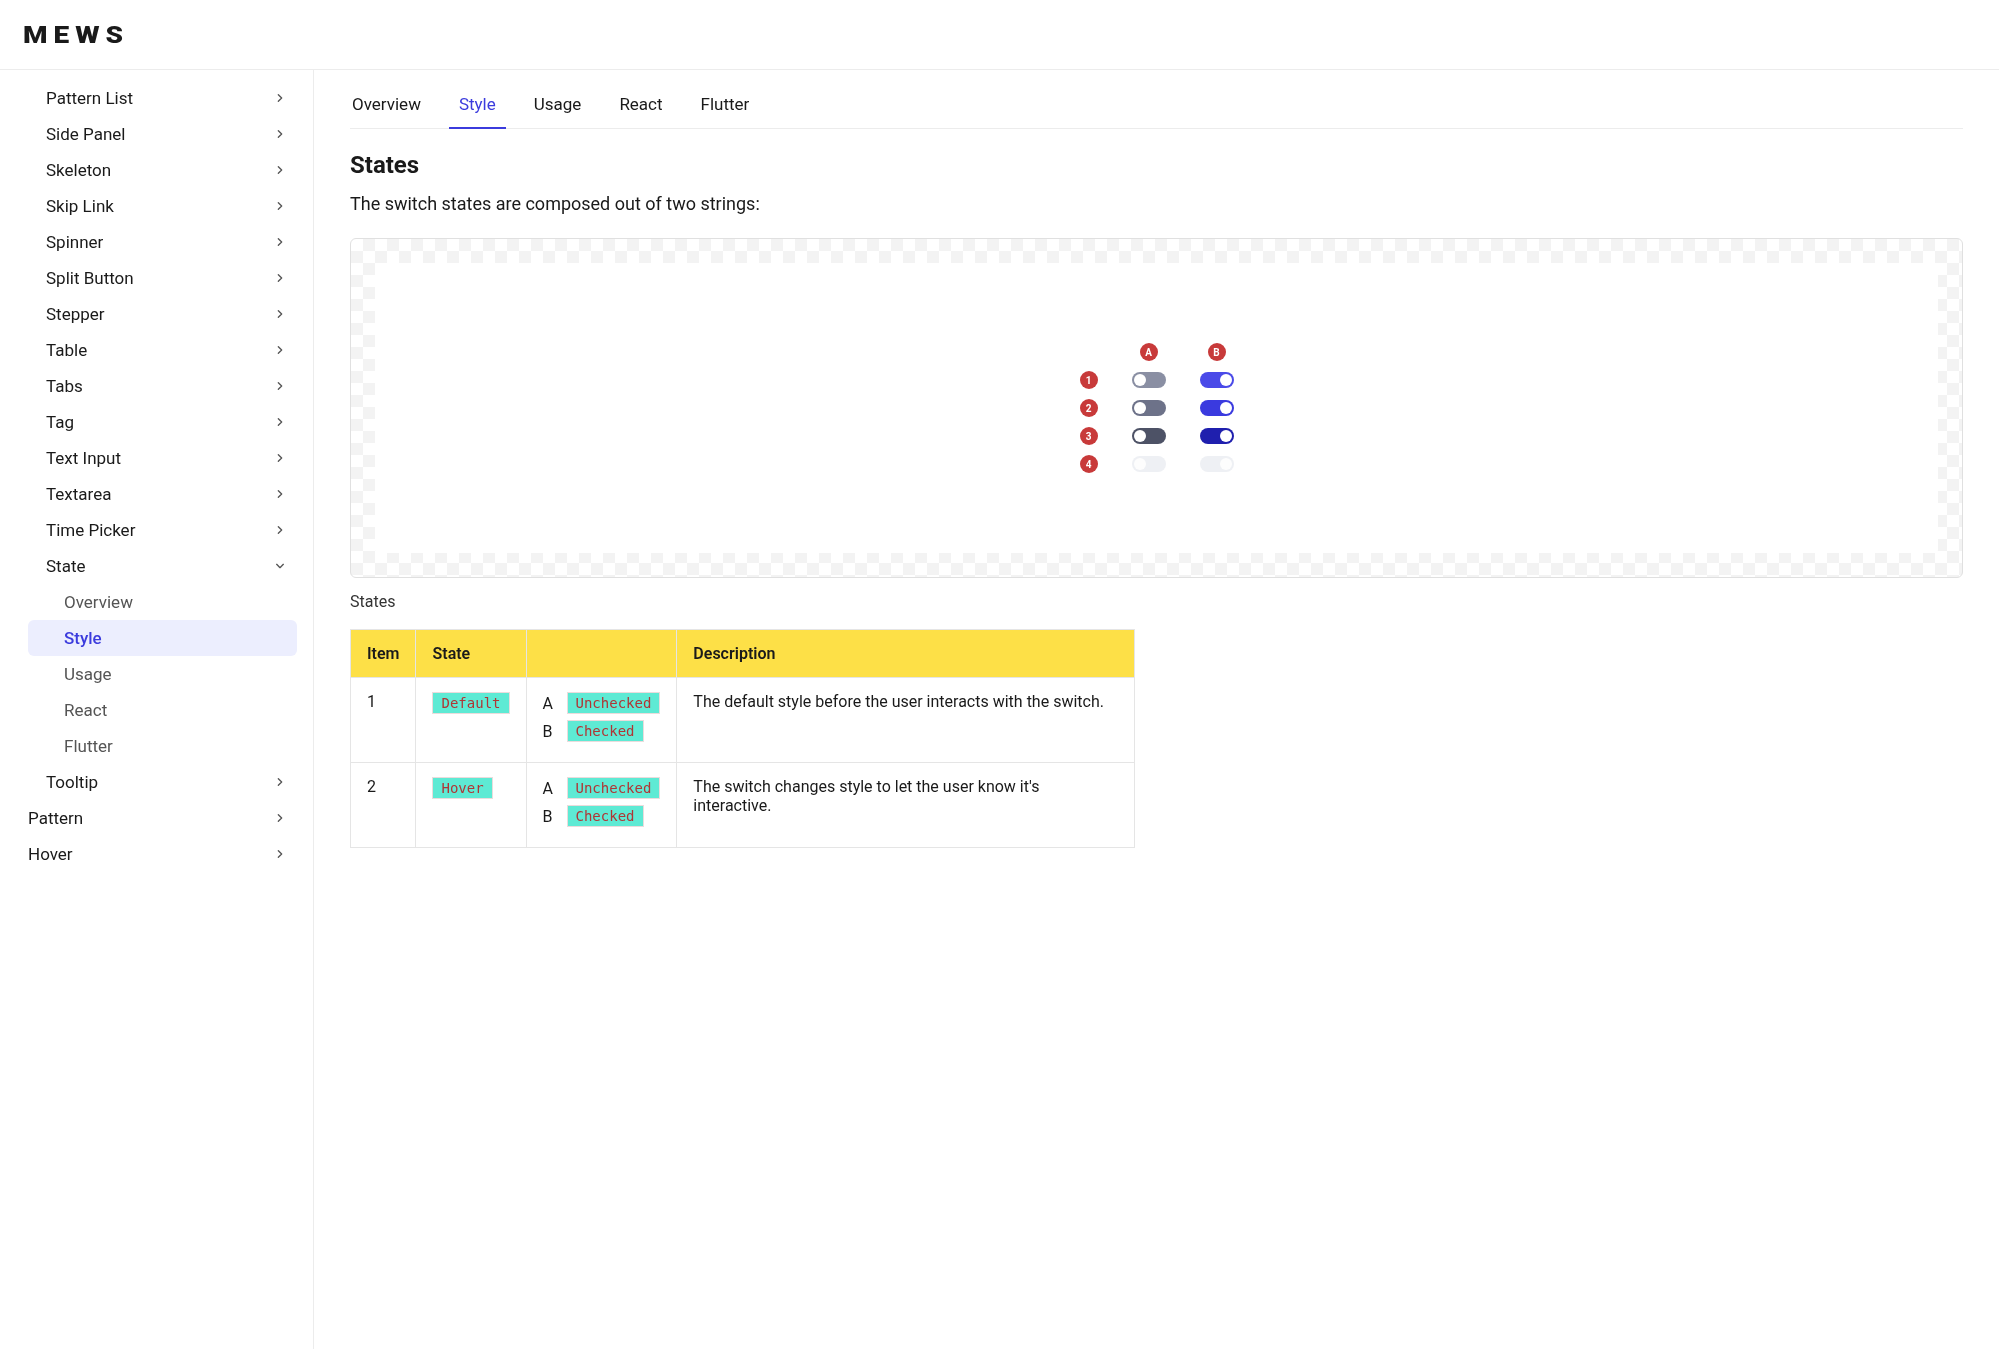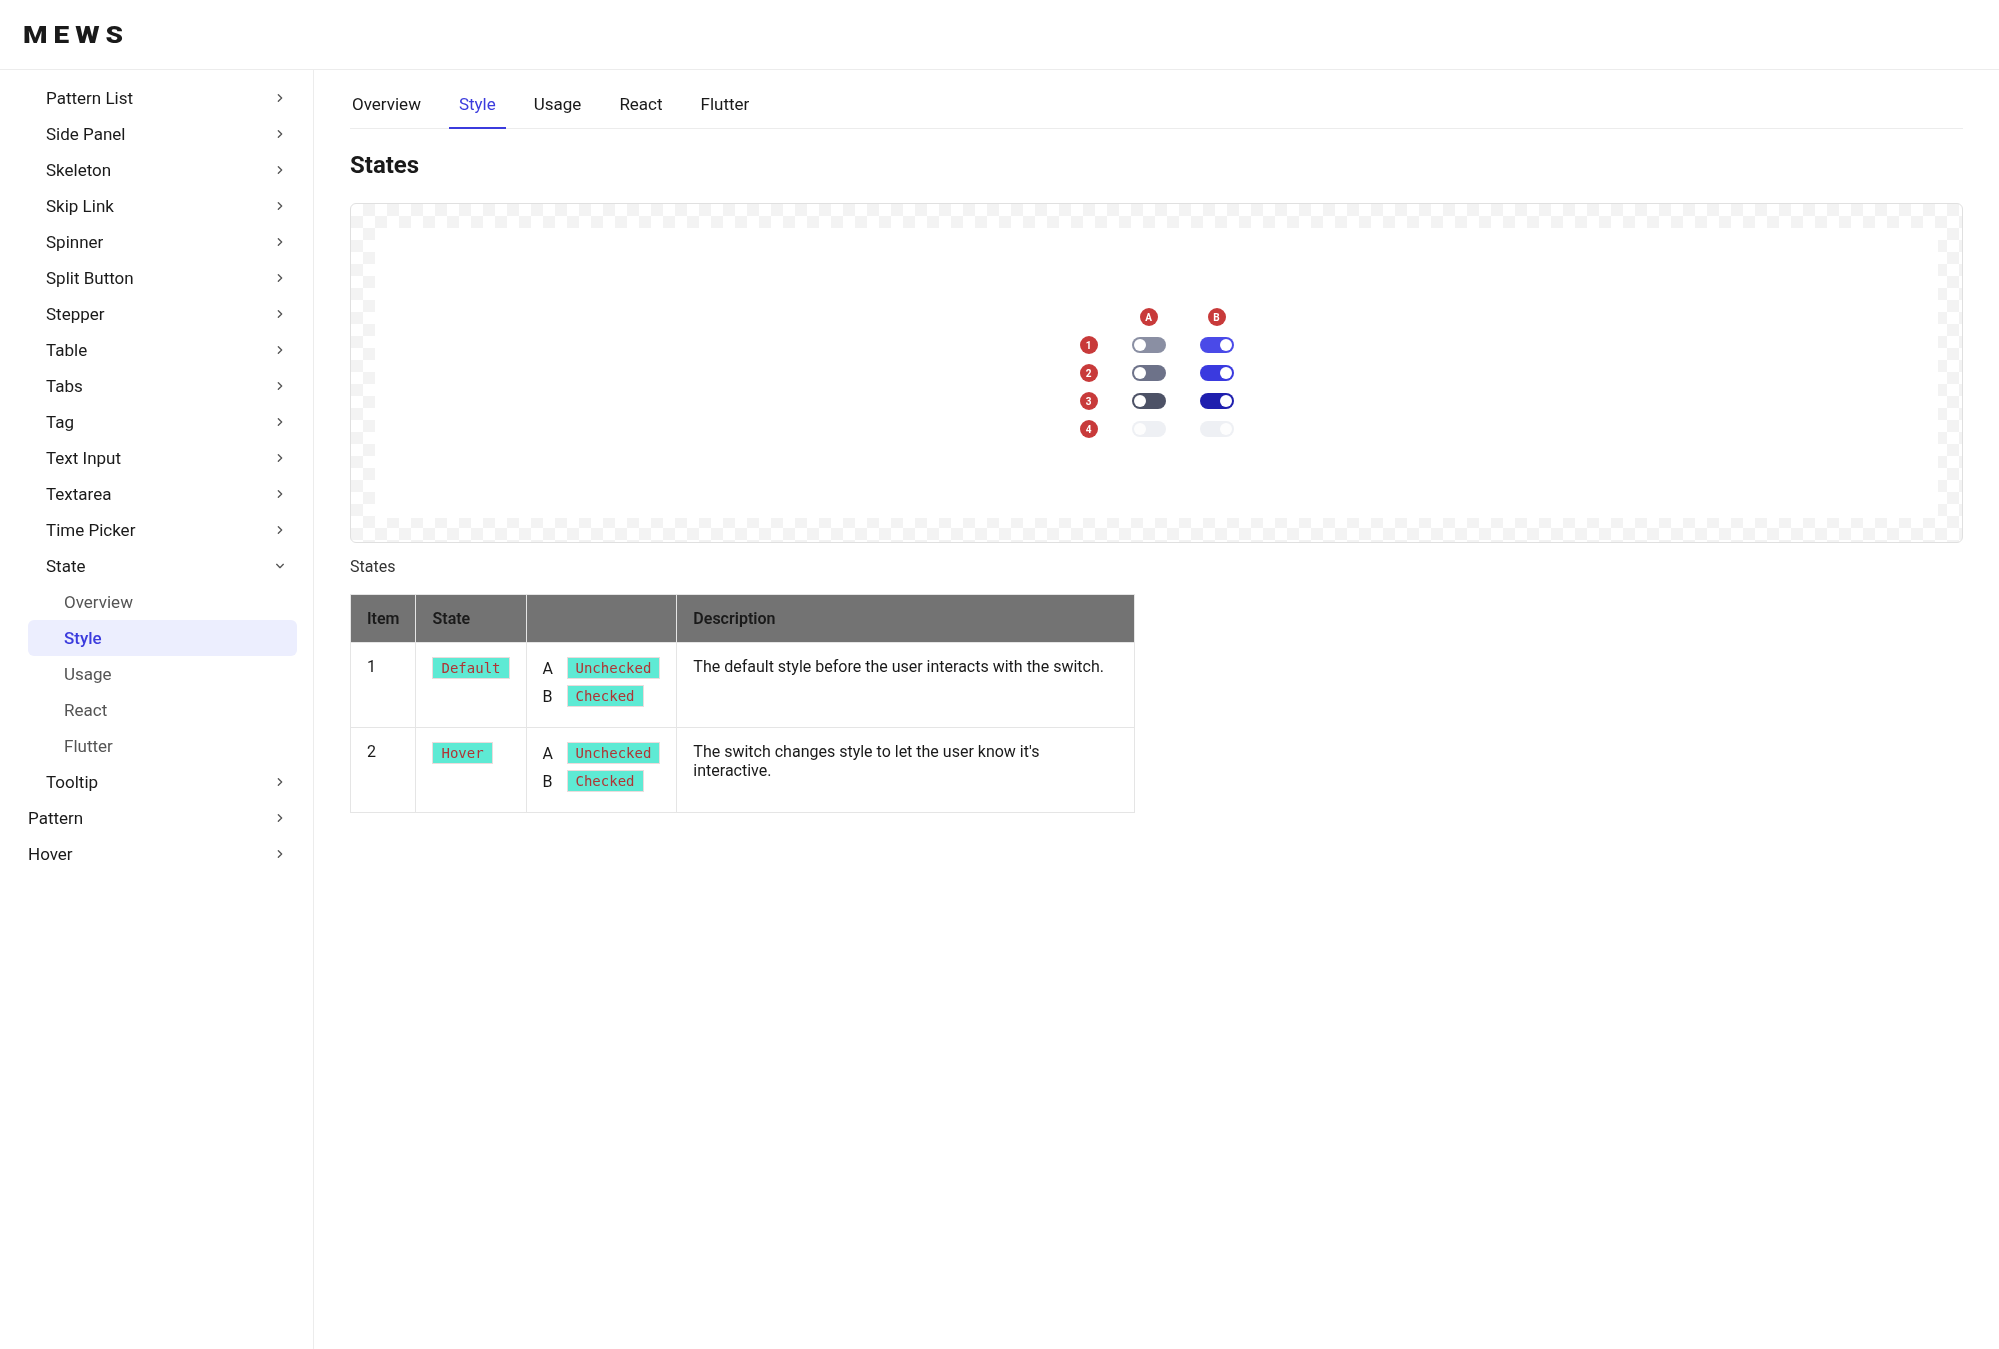--- a/index.html
+++ b/index.html
@@ -62,21 +62,21 @@
 .sw-on-hover    { background:#3a3adf; }
 .sw-on-active   { background:#1f1fae; }
 .sw-on-disabled { background:#eef0f4; }
 .sw-on-disabled .knob{ background:#fdfdfd; }
 
 .caption { font-size:16px; color:#333; margin-top:14px; margin-bottom:18px; }
 
 
 table.states { border-collapse:collapse; width:785px; font-size:16px; }
 table.states th, table.states td { border:1px solid #e5e5e5; padding:14px 16px; text-align:left; vertical-align:top; }
-table.states th { background:#737373; font-weight:600; }
+table.states th { background:#fde047; font-weight:600; }
 .code-pill { display:inline-block; border:1px solid #eadcdc; background:#5eead4; color:#b03535; font-family:ui-monospace,Menlo,monospace; font-size:14px; padding:2px 8px; border-radius:0; }
 .var-line { display:flex; align-items:center; gap:10px; margin-bottom:6px; }
 .var-letter { width:14px; font-size:16px; }
 </style>
 </head>
 <body>
 
 <div class="header">
   <div class="logo">MEWS</div>
 </div>
@@ -239,20 +239,21 @@
   <main class="main">
     <div class="tabs" id="tabs">
         <div class="tab">Overview</div>
         <div class="tab active">Style</div>
         <div class="tab">Usage</div>
         <div class="tab">React</div>
         <div class="tab">Flutter</div>
       </div>
 
     <h2 class="section-title">States</h2>
+    <p class="section-sub">The switch states are composed out of two strings:</p>
 
     <div class="figure">
       <div class="figure-inner">
         <div class="switch-grid">
           <div></div>
           <div class="badge col">A</div>
           <div class="badge col">B</div>
 
           <div class="badge">1</div>
           <div class="switch off sw-off-default">

